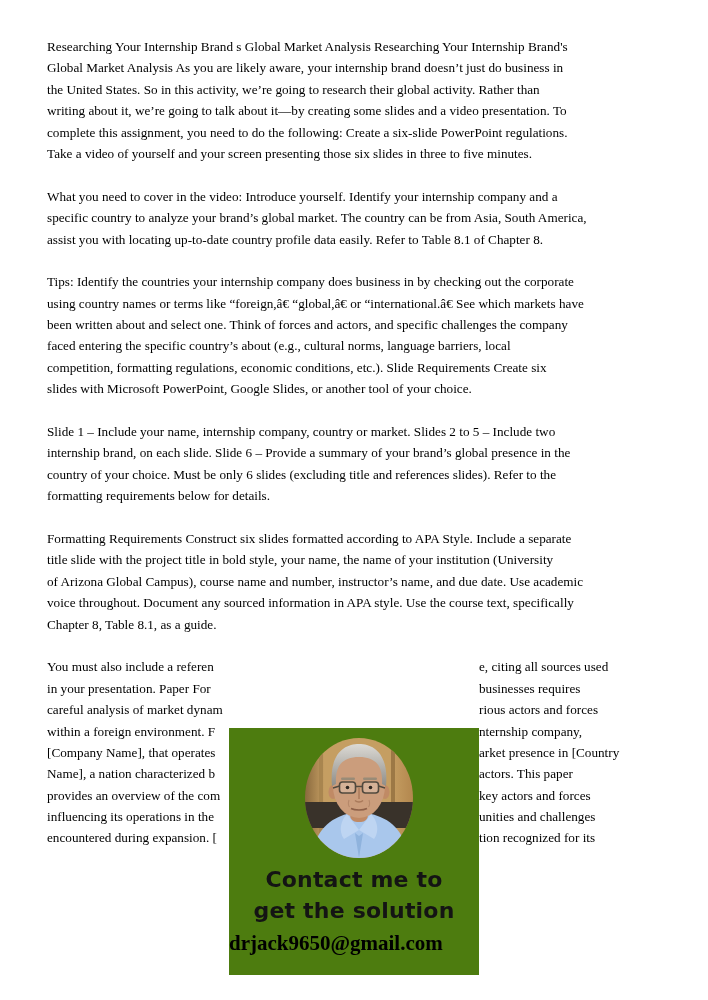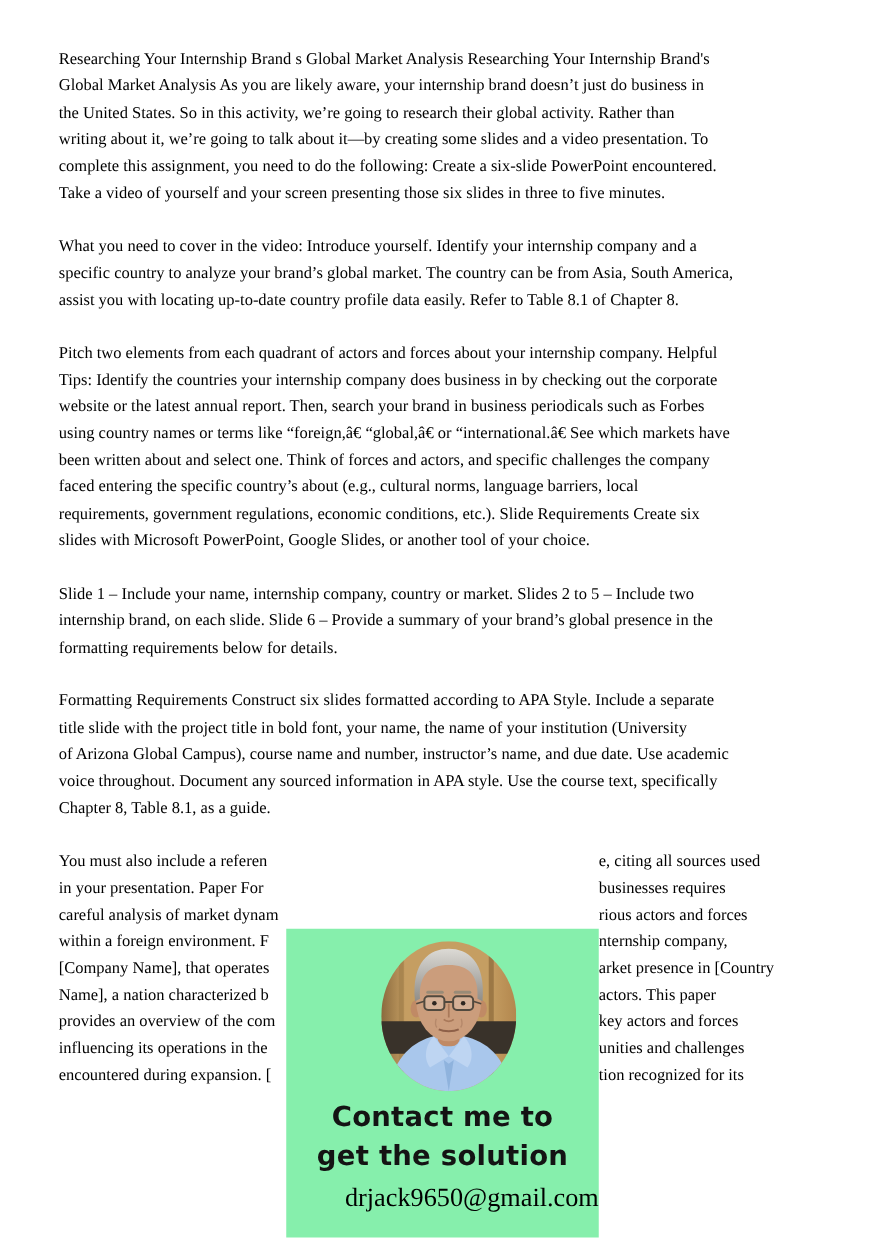--- a/index.html
+++ b/index.html
@@ -59,84 +59,83 @@
     font-size: 22px;
     line-height: 31px;
     color: #141414;
     letter-spacing: 0.2px;
   }
   .email {
     position: absolute;
     left: 0;
     top: 202px;
     width: 100%;
-    text-align: right;
+    text-align: left;
     font-family: "Liberation Serif", serif;
-    font-weight: 400;
+    font-weight: 700;
     font-size: 21px;
     line-height: 26px;
     color: #000000;
   }
 </style>
 </head>
 <body>
 
 <div class="page" style="background: rgb(255, 255, 255);">
 
   <div class="doc">
 
   <div class="paragraph">
         <div class="line">Researching Your Internship Brand s Global Market Analysis Researching Your Internship Brand's</div>
         <div class="line">Global Market Analysis As you are likely aware, your internship brand doesn’t just do business in</div>
         <div class="line">the United States. So in this activity, we’re going to research their global activity. Rather than</div>
         <div class="line">writing about it, we’re going to talk about it—by creating some slides and a video presentation. To</div>
-        <div class="line">complete this assignment, you need to do the following: Create a six-slide PowerPoint encountered.</div>
+        <div class="line">complete this assignment, you need to do the following: Create a six-slide PowerPoint regulations.</div>
         <div class="line">Take a video of yourself and your screen presenting those six slides in three to five minutes.</div>
       </div>
       <div class="paragraph">
         <div class="line">What you need to cover in the video: Introduce yourself. Identify your internship company and a</div>
         <div class="line">specific country to analyze your brand’s global market. The country can be from Asia, South America,</div>
         <div class="line">assist you with locating up-to-date country profile data easily. Refer to Table 8.1 of Chapter 8.</div>
       </div>
       <div class="paragraph">
-        <div class="line">Pitch two elements from each quadrant of actors and forces about your internship company. Helpful</div>
         <div class="line">Tips: Identify the countries your internship company does business in by checking out the corporate</div>
-        <div class="line">website or the latest annual report. Then, search your brand in business periodicals such as Forbes</div>
         <div class="line">using country names or terms like “foreign,â€ “global,â€ or “international.â€ See which markets have</div>
         <div class="line">been written about and select one. Think of forces and actors, and specific challenges the company</div>
         <div class="line">faced entering the specific country’s about (e.g., cultural norms, language barriers, local</div>
-        <div class="line">requirements, government regulations, economic conditions, etc.). Slide Requirements Create six</div>
+        <div class="line">competition, formatting regulations, economic conditions, etc.). Slide Requirements Create six</div>
         <div class="line">slides with Microsoft PowerPoint, Google Slides, or another tool of your choice.</div>
       </div>
       <div class="paragraph">
         <div class="line">Slide 1 – Include your name, internship company, country or market. Slides 2 to 5 – Include two</div>
         <div class="line">internship brand, on each slide. Slide 6 – Provide a summary of your brand’s global presence in the</div>
+        <div class="line">country of your choice. Must be only 6 slides (excluding title and references slides). Refer to the</div>
         <div class="line">formatting requirements below for details.</div>
       </div>
       <div class="paragraph">
         <div class="line">Formatting Requirements Construct six slides formatted according to APA Style. Include a separate</div>
-        <div class="line">title slide with the project title in bold font, your name, the name of your institution (University</div>
+        <div class="line">title slide with the project title in bold style, your name, the name of your institution (University</div>
         <div class="line">of Arizona Global Campus), course name and number, instructor’s name, and due date. Use academic</div>
         <div class="line">voice throughout. Document any sourced information in APA style. Use the course text, specifically</div>
         <div class="line">Chapter 8, Table 8.1, as a guide.</div>
       </div>
       <div class="paragraph">
         <div class="line"><span class="frag-left">You must also include a referen</span><span class="frag-right">e, citing all sources used</span></div>
         <div class="line"><span class="frag-left">in your presentation. Paper For</span><span class="frag-right">businesses requires</span></div>
         <div class="line"><span class="frag-left">careful analysis of market dynam</span><span class="frag-right">rious actors and forces</span></div>
         <div class="line"><span class="frag-left">within a foreign environment. F</span><span class="frag-right">nternship company,</span></div>
         <div class="line"><span class="frag-left">[Company Name], that operates</span><span class="frag-right">arket presence in [Country</span></div>
         <div class="line"><span class="frag-left">Name], a nation characterized b</span><span class="frag-right">actors. This paper</span></div>
         <div class="line"><span class="frag-left">provides an overview of the com</span><span class="frag-right">key actors and forces</span></div>
         <div class="line"><span class="frag-left">influencing its operations in the</span><span class="frag-right">unities and challenges</span></div>
         <div class="line"><span class="frag-left">encountered during expansion. [</span><span class="frag-right">tion recognized for its</span></div>
       </div>
     </div>
 
-  <div class="promo" style="background: #86efac; margin-top: 15px;">
+  <div class="promo" style="background: #4d7c0f;">
     <div class="portrait">
       <svg viewBox="0 0 108 120" width="108" height="120" aria-hidden="true">
         <defs>
           <clipPath id="oval">
               <ellipse cx="54" cy="60" rx="54" ry="60"></ellipse>
             </clipPath>
           <linearGradient id="hairg" x1="0" y1="0" x2="0" y2="1">
             <stop offset="0" stop-color="#dcdad5"></stop>
             <stop offset="1" stop-color="#8f8d88"></stop>
           </linearGradient>

